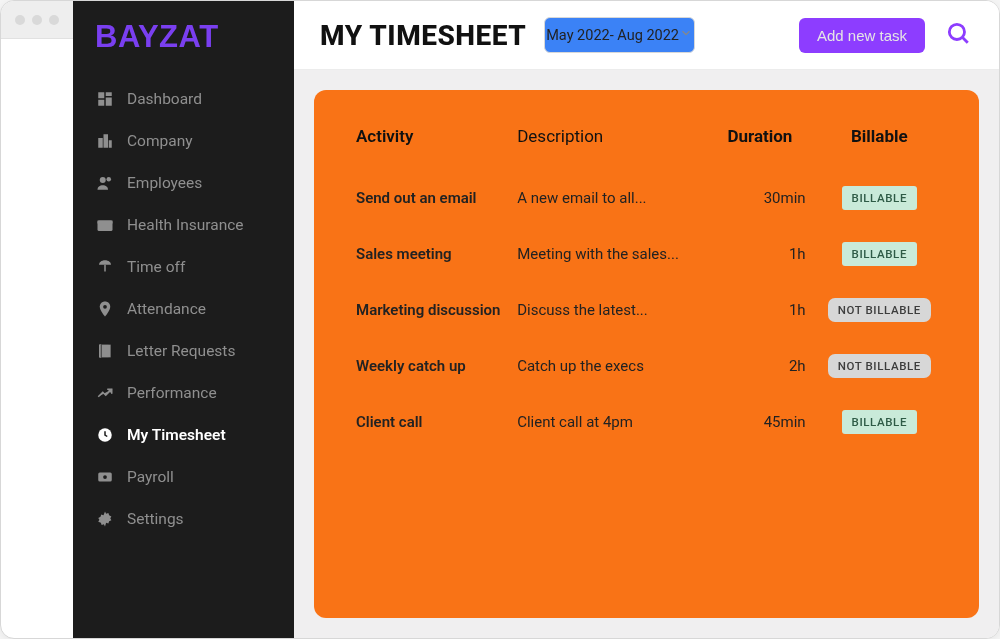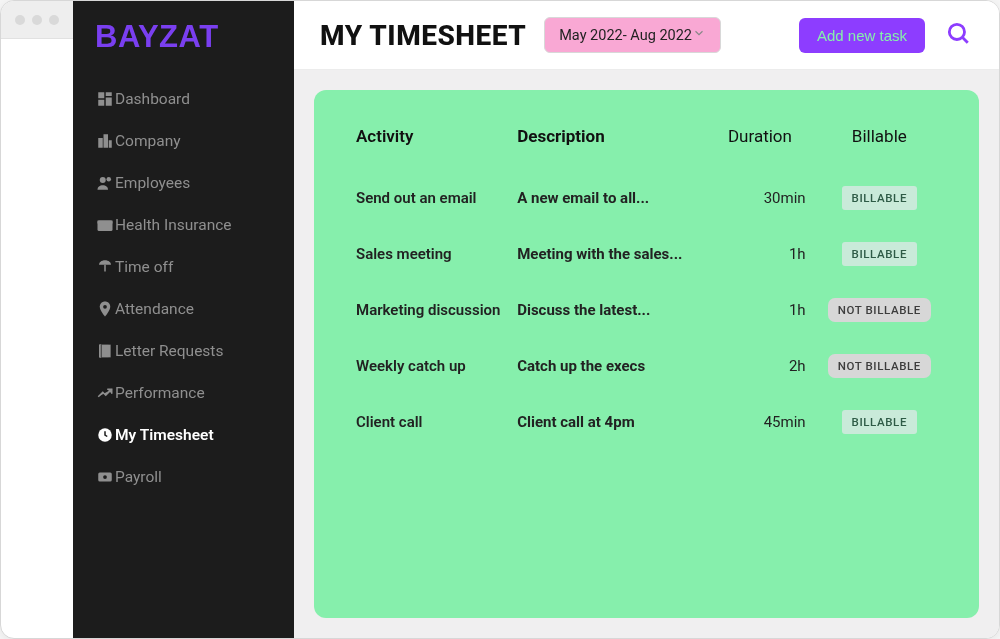--- a/index.html
+++ b/index.html
@@ -58,20 +58,21 @@
   }
   .nav {
     display: flex;
     flex-direction: column;
     gap: 2px;
     padding: 8px 0;
   }
   .nav-item {
     display: flex;
     align-items: center;
+    gap: 12px;
     padding: 10px 22px;
     color: #8f8f8f;
     font-size: 15.5px;
     cursor: pointer;
   }
   .nav-item.active {
     color: #ffffff;
     font-weight: 600;
   }
   .nav-item .icon {
@@ -101,73 +102,73 @@
   }
   .page-title {
     font-size: 28px;
     font-weight: 800;
     letter-spacing: 0.5px;
     color: #111;
   }
   .date-select {
     display: flex;
     align-items: center;
-    padding: 8px 14px;
+    padding: 8px 1px;
     border: 1px solid #d8d8d8;
     border-radius: 6px;
     font-size: 14.5px;
     color: #222;
     cursor: pointer;
-    background: #f9a8d4;
+    background: #3b82f6;
   }
   .date-select .chev svg { width: 14px; height: 14px; stroke: #888; fill: none; stroke-width: 2; }
   .spacer { flex: 1; }
   .add-btn {
     background: #8d3dff;
-    color: #86efac;
+    color: #e5e5e5;
     border: none;
     padding: 9px 18px;
     border-radius: 6px;
     font-size: 15px;
     cursor: pointer;
   }
   .search-btn {
     width: 30px;
     height: 30px;
     display: flex;
     align-items: center;
     justify-content: center;
     cursor: pointer;
     color: #8d3dff;
   }
   .search-btn svg { width: 26px; height: 26px; stroke: currentColor; fill: none; stroke-width: 2.6; }
 
   .card {
     margin: 20px 20px 20px 20px;
-    background: #86efac;
+    background: #f97316;
     border-radius: 12px;
     flex: 1;
     padding: 28px 34px;
     overflow: auto;
   }
   table { width: 100%; border-collapse: collapse; }
   th {
     text-align: left;
     font-size: 17px;
-    font-weight: 400;
+    font-weight: 700;
     color: #111;
     padding: 8px 8px 24px 8px;
   }
   td {
     padding: 16px 8px;
     font-size: 15px;
     color: #222;
   }
   .col-activity { width: 27%; font-weight: 600; }
-  .col-desc { width: 33%; font-weight: 700; }
+  .col-desc { width: 33%; font-weight: 400; }
   .col-duration { width: 18%; text-align: right; }
   th.col-duration { text-align: center; }
   .col-billable { width: 22%; text-align: center; }
   th.col-billable { text-align: center; }
   .badge {
     display: inline-block;
     padding: 5px 10px;
     border-radius: 3px;
     font-size: 11.5px;
     letter-spacing: 0.6px;
@@ -278,20 +279,29 @@
           </div>
           <div class="nav-item">
             <span class="icon">
               <svg viewBox="0 0 24 24">
                 <rect x="3" y="6" width="18" height="12" rx="2"></rect>
                 <circle cx="12" cy="12" r="2.5" fill="#1c1c1c"></circle>
               </svg>
             </span>
             <span>Payroll</span>
           </div>
+          <div class="nav-item">
+            <span class="icon">
+              <svg viewBox="0 0 24 24">
+                <circle cx="12" cy="12" r="3" fill="#1c1c1c"></circle>
+                <path d="M12 2l1.5 3 3-1 1 3 3 1.5-1.5 2.5 1.5 2.5-3 1.5-1 3-3-1L12 22l-1.5-3-3 1-1-3L3 15.5 4.5 13 3 10.5 6 9l1-3 3 1z"></path>
+              </svg>
+            </span>
+            <span>Settings</span>
+          </div>
         </nav>
     </aside>
 
     <main class="content">
       <div class="header">
         <h1 class="page-title">MY TIMESHEET</h1>
         <div class="date-select">
           <span>May 2022- Aug 2022</span>
           <span class="chev">
             <svg viewBox="0 0 24 24">

